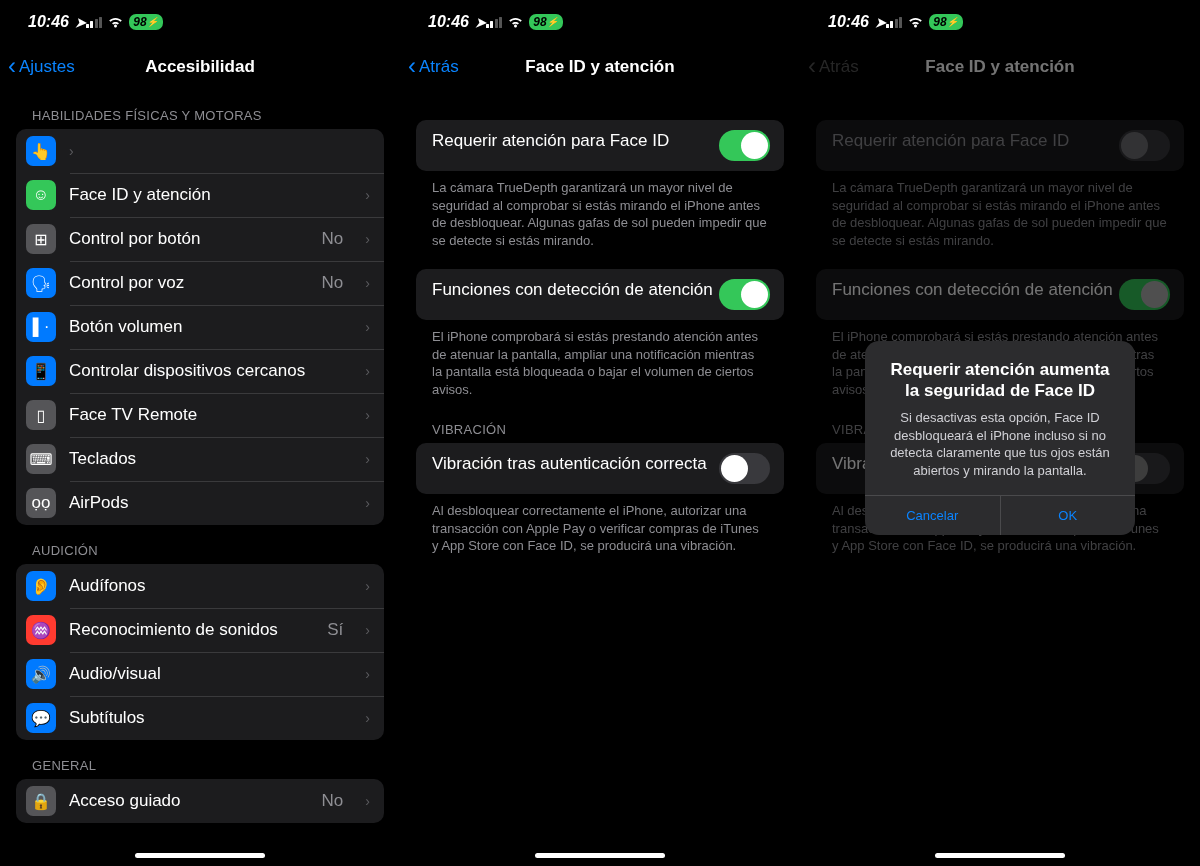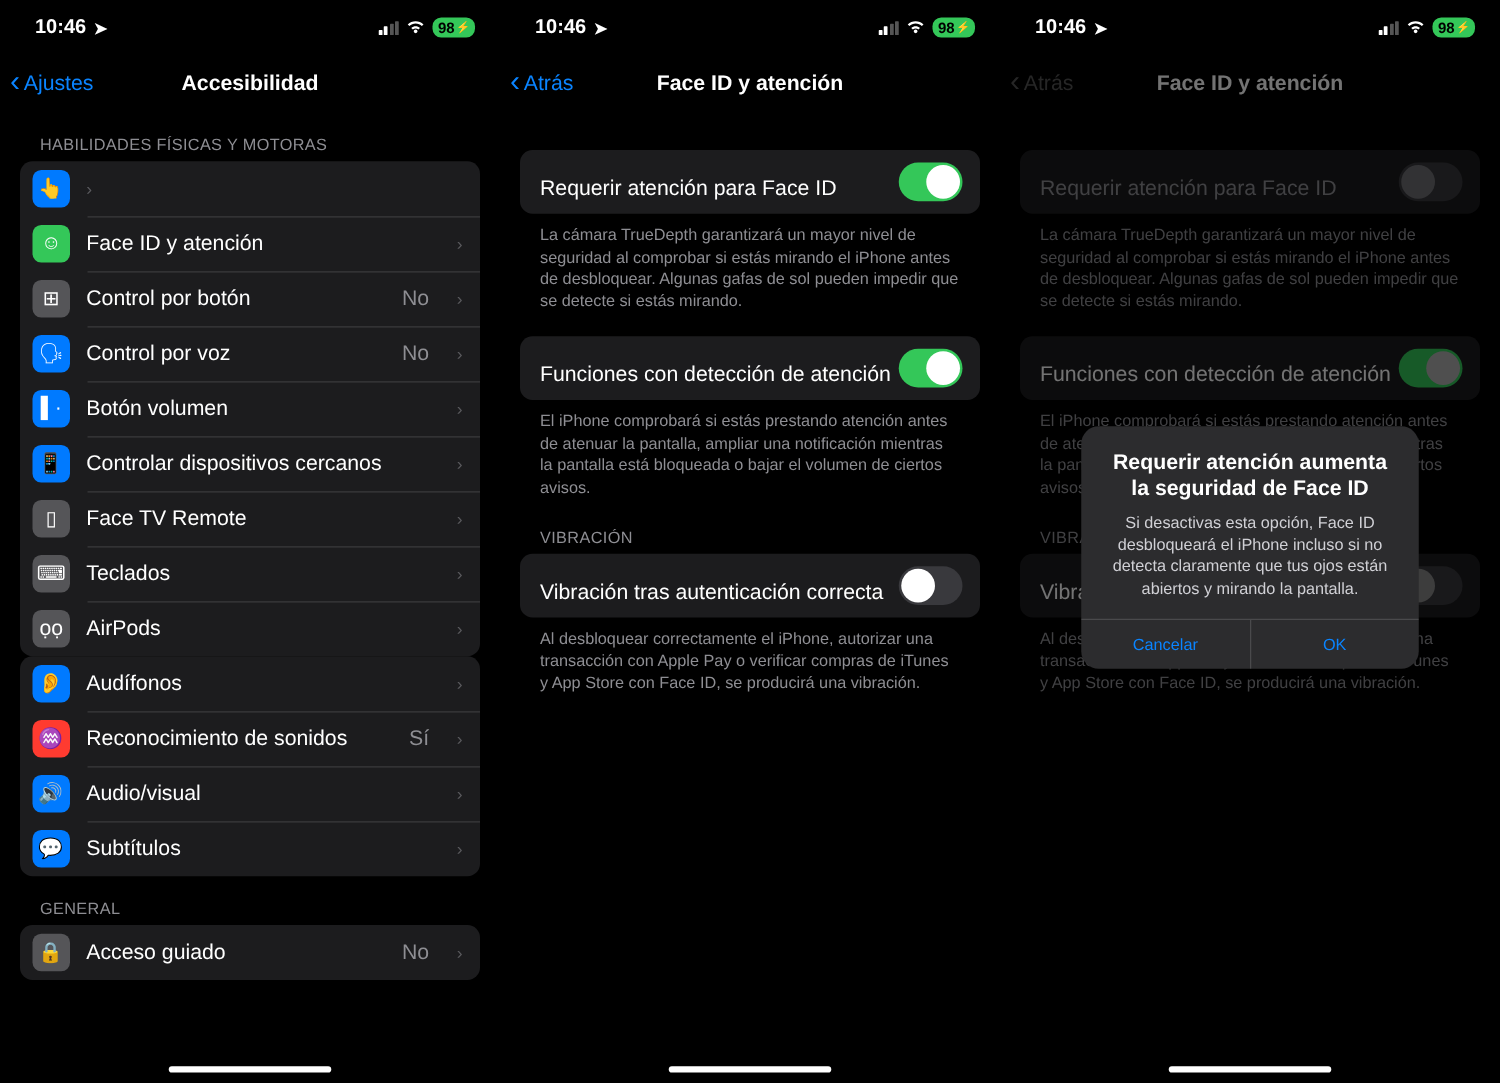--- a/index.html
+++ b/index.html
@@ -16,25 +16,25 @@
     width: 400px;
     height: 866px;
     background: #000;
     position: relative;
     overflow: hidden;
     flex-shrink: 0;
   }
   .status-bar {
     height: 44px;
     display: flex;
-    justify-content: space-between;
     align-items: center;
     padding: 0 20px 0 28px;
     font-size: 16px;
     font-weight: 600;
+    font-style: italic;
   }
   .status-left { display: flex; align-items: center; gap: 6px; }
   .status-right { display: flex; align-items: center; gap: 5px; }
   .location-arrow {
     font-size: 13px;
     transform: rotate(0deg);
     display: inline-block;
   }
   .signal { display: flex; align-items: flex-end; gap: 1.5px; height: 11px; }
   .signal i { width: 3px; background: #fff; display: block; border-radius: 0.5px; }
@@ -133,21 +133,21 @@
     font-size: 17px;
     margin-right: 22px;
   }
   .chevron {
     color: #5a5a5e;
     font-size: 14px;
   }
 
   .toggle-row {
     display: flex;
-    align-items: flex-end;
+    align-items: flex-start;
     padding: 10px 14px 10px 16px;
     min-height: 44px;
   }
   .toggle-row .lbl {
     flex: 1;
     font-size: 17px;
     line-height: 1.25;
   }
   .switch {
     width: 51px;
@@ -306,20 +306,21 @@
         <div class="row-label">Teclados</div>
         <span class="chevron">›</span>
       </div>
       <div class="row">
         <div class="row-icon c-grayd" style="font-size:17px">ọọ</div>
         <div class="row-label">AirPods</div>
         <span class="chevron">›</span>
       </div>
     </div>
 
+    <div class="section-header">AUDICIÓN</div>
     <div class="group">
       <div class="row">
         <div class="row-icon c-blue">👂</div>
         <div class="row-label">Audífonos</div>
         <span class="chevron">›</span>
       </div>
       <div class="row">
         <div class="row-icon c-red">♒</div>
         <div class="row-label">Reconocimiento de sonidos</div>
         <span class="row-value">Sí</span>

